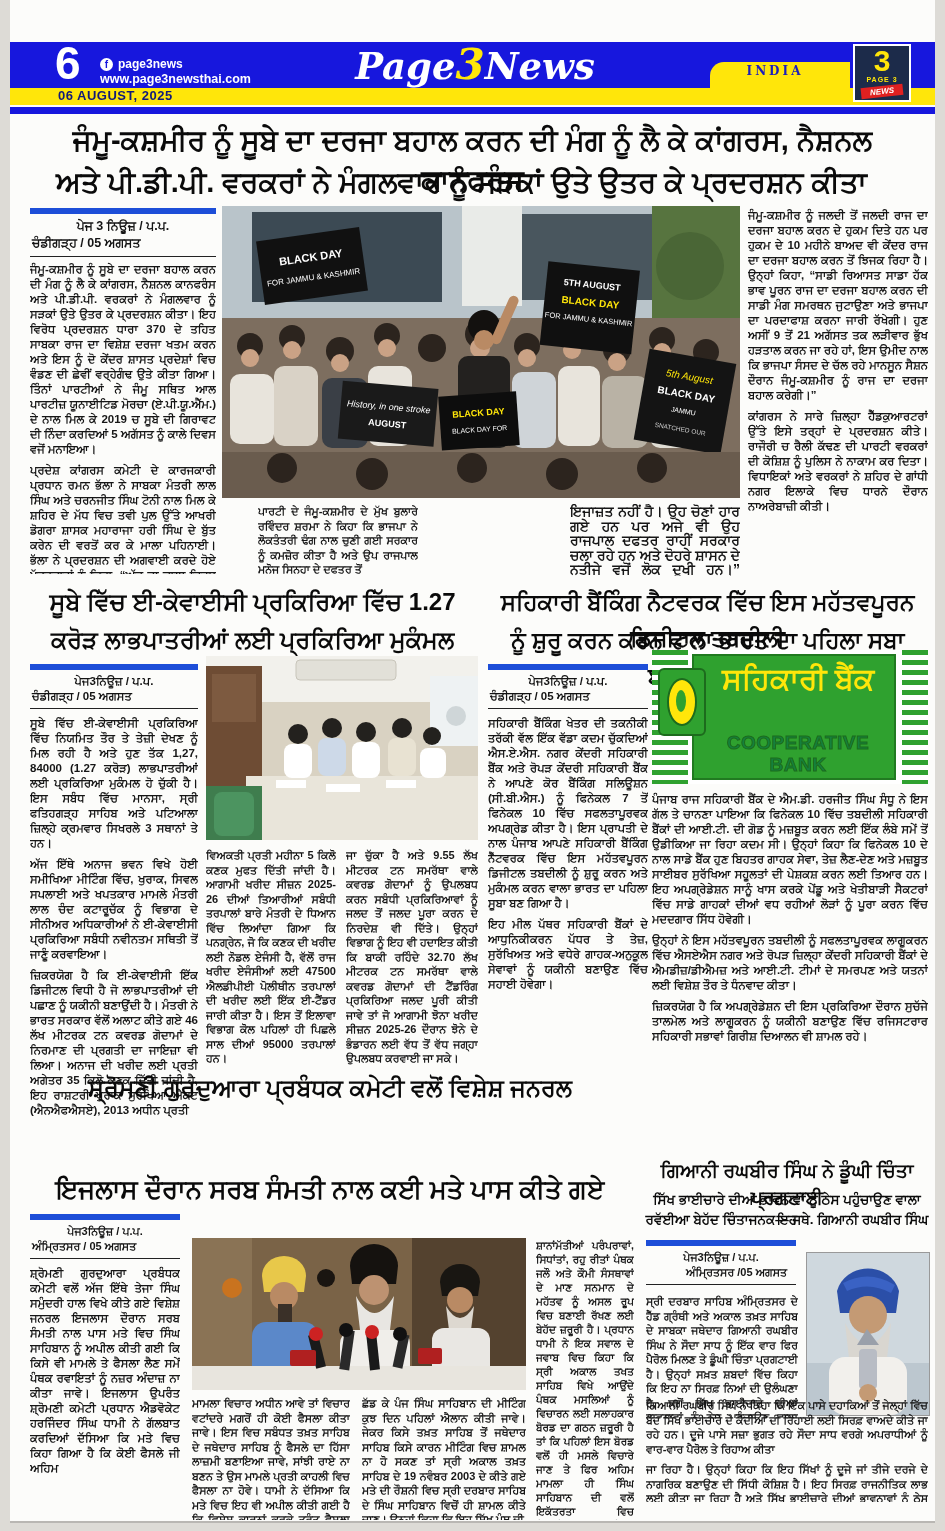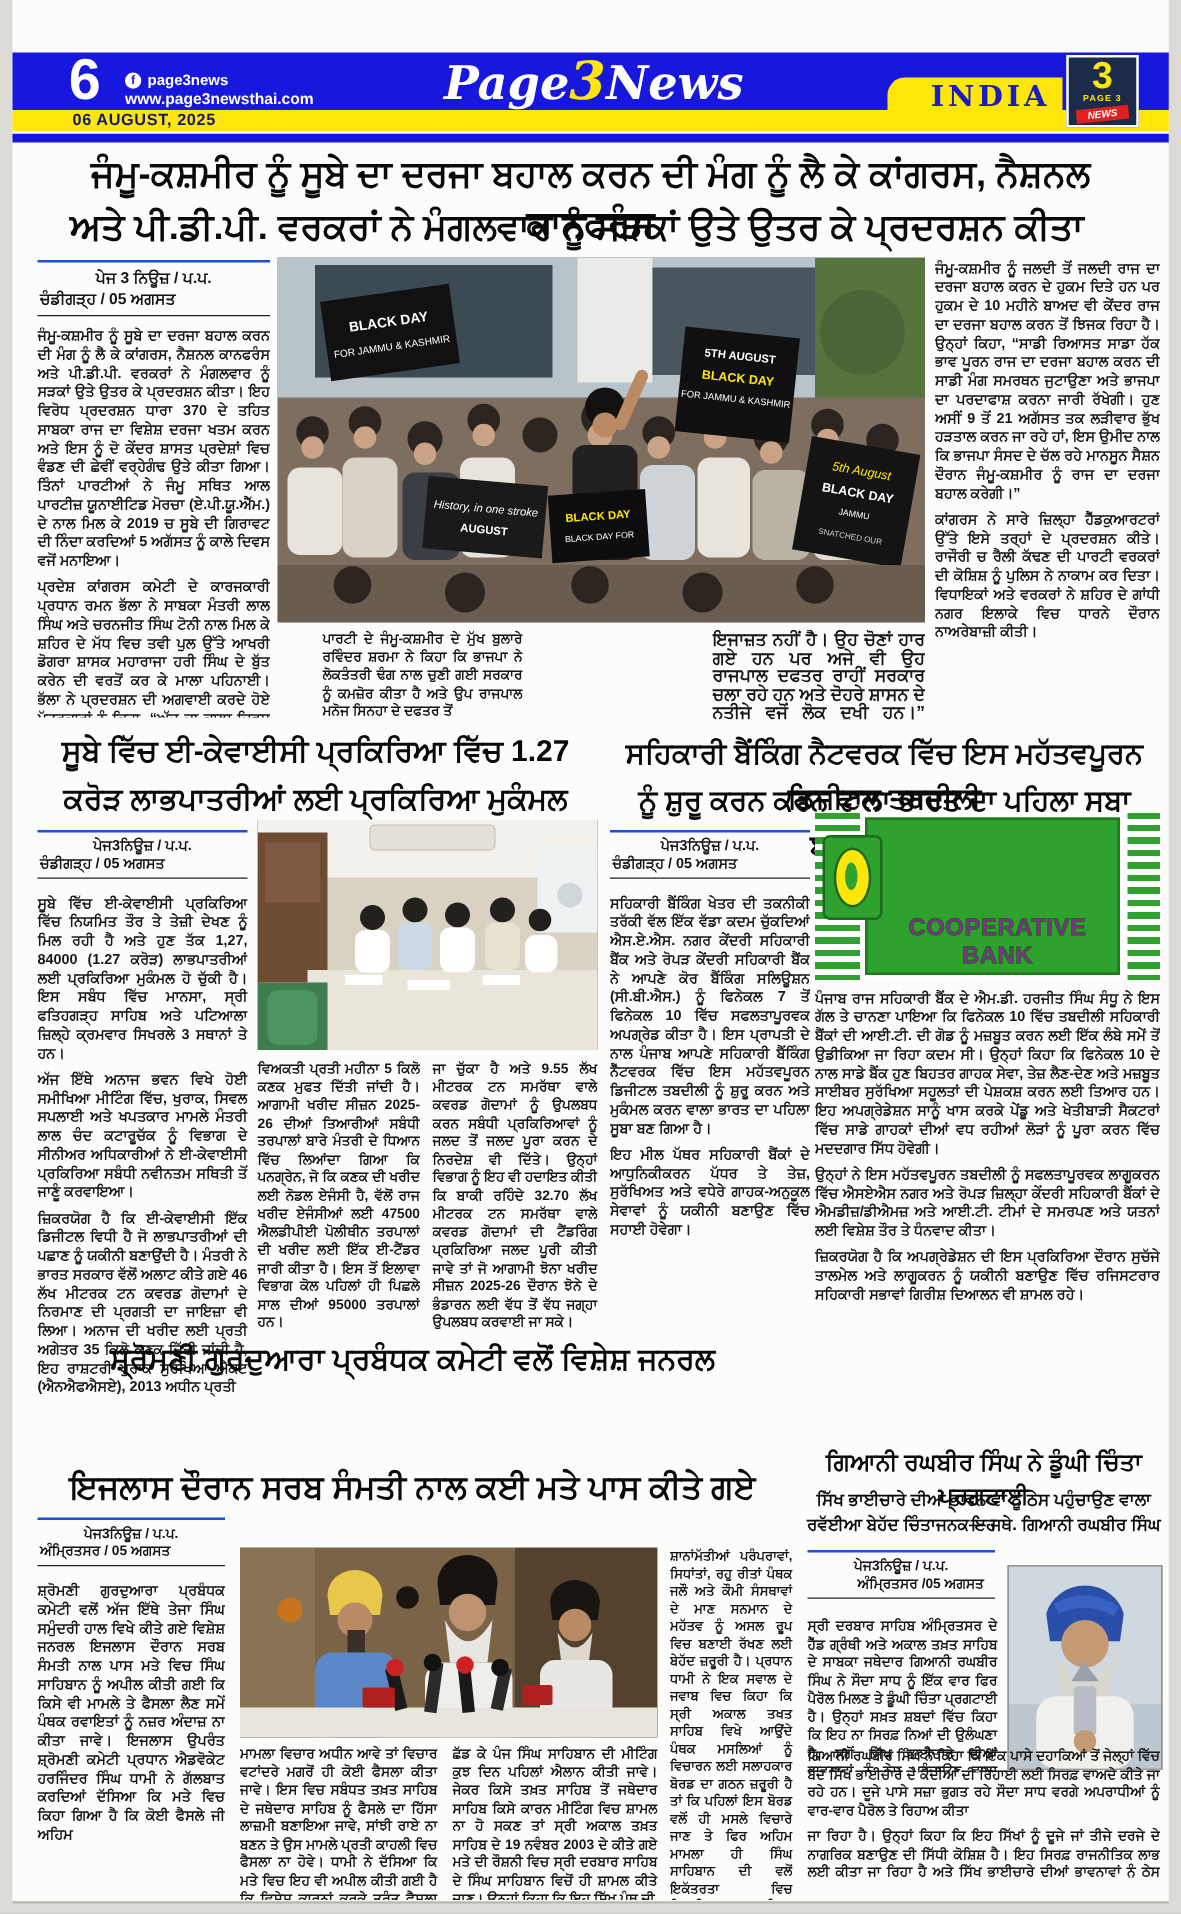--- a/index.html
+++ b/index.html
@@ -3,21 +3,21 @@
 <meta charset="utf-8">
 <style>
   html,body{margin:0;padding:0;background:#b9b7b3;}
   #page{position:relative;width:945px;height:1531px;background:#dddbd6;
         font-family:"Liberation Sans","DejaVu Sans",sans-serif;color:#141414;overflow:hidden;}
   #sheet{position:absolute;left:10px;top:0;width:925px;height:1523px;background:#fcfcfa;}
   .abs{position:absolute;}
   .col{ text-align:justify;font-size:11.5px;line-height:15px;overflow:hidden;color:#161616;font-weight:bold;}
   .col p{margin:0 0 6px 0;text-indent:0;}
   .hl{font-weight:bold;color:#0a0a0a;text-align:center;}
-  .byblock{border-top:2px solid #1d4ed8;}
+  .byblock{border-top:6px solid #1d4ed8;}
   .byline-1{font-weight:bold;font-size:12.5px;text-align:center;padding:5px 0 2px 0;}
   .byline-2{font-weight:bold;font-size:12.5px;text-align:left;padding:0 0 5px 2px;}
   .byline-rule{border-bottom:1.5px solid #222;}
   .photo{overflow:hidden;background:#888;}
   svg text{font-family:"Liberation Sans","DejaVu Sans",sans-serif;}
 </style>
 </head>
 <body>
 
 <div id="page">
@@ -33,21 +33,21 @@
               font-size:10px;font-weight:bold;text-align:center;line-height:13px;">f</div>
   <div class="abs" style="left:108px;top:57px;font-size:12px;font-weight:bold;color:#ffffff;">page3news</div>
   <div class="abs" style="left:90px;top:72px;font-size:12.5px;font-weight:bold;color:#ffffff;">www.page3newsthai.com</div>
 
   <div class="abs" style="left:240px;top:41px;width:450px;text-align:center;font-family:'DejaVu Serif',serif;
               font-weight:bold;font-style:italic;font-size:37px;color:#ffffff;line-height:48px;">
     <span>Page</span><span style="color:#ffe60a;font-size:42px;">3</span><span>News</span>
   </div>
 
   <div class="abs" style="left:700px;top:62px;width:140px;height:26px;background:#ffe60a;border-radius:14px 0 0 0;"></div>
-  <div class="abs" style="left:700px;top:64px;width:130px;text-align:right;font-size:23px;font-weight:bold;
+  <div class="abs" style="left:700px;top:64px;width:130px;text-align:center;font-size:12px;font-weight:bold;
               color:#1a1dbd;letter-spacing:3px;font-family:'DejaVu Serif',serif;">INDIA</div>
 
   <div class="abs" style="left:843px;top:44px;width:58px;height:58px;background:#1c2b4a;border:2px solid #ffffff;box-sizing:border-box;">
     <div style="position:absolute;left:0;top:-2px;width:100%;text-align:center;font-size:30px;font-weight:bold;color:#ffe60a;">3</div>
     <div style="position:absolute;left:0;top:30px;width:100%;text-align:center;font-size:7px;font-weight:bold;color:#ffe60a;letter-spacing:1px;">PAGE 3</div>
     <div style="position:absolute;left:6px;top:40px;width:42px;height:11px;background:#e02020;color:#fff;
                 font-size:8px;font-weight:bold;font-style:italic;text-align:center;line-height:11px;transform:rotate(-6deg);">NEWS</div>
   </div>
 
   <div class="abs" style="left:48px;top:88px;font-size:13px;font-weight:bold;color:#111a7a;letter-spacing:0.5px;">06 AUGUST, 2025</div>
@@ -239,21 +239,22 @@
   <div class="abs photo" style="left:642px;top:650px;width:276px;height:134px;background:#ffffff;">
     <div style="position:absolute;left:0;top:0;width:36px;height:134px;
          background:repeating-linear-gradient(#2fa12f 0 5px,#ffffff 5px 10px);"></div>
     <div style="position:absolute;right:0;top:0;width:26px;height:134px;
          background:repeating-linear-gradient(#2fa12f 0 5px,#ffffff 5px 10px);"></div>
     <div style="position:absolute;left:40px;top:4px;width:204px;height:126px;background:#2fa12f;border:2px solid #217a21;box-sizing:border-box;"></div>
     <div style="position:absolute;left:6px;top:18px;width:44px;height:64px;background:#2fa12f;border-radius:6px;border:2px solid #1d6b1d;">
       <div style="position:absolute;left:7px;top:8px;width:26px;height:44px;border-radius:50%;background:#ffe60a;border:2px solid #1d6b1d;"></div>
       <div style="position:absolute;left:16px;top:20px;width:10px;height:22px;border-radius:50%;background:#2fa12f;"></div>
     </div>
-    <div style="position:absolute;left:48px;top:82px;width:196px;text-align:center;font-size:19px;font-weight:bold;color:#a21caf;
+    <div style="position:absolute;left:48px;top:12px;width:196px;text-align:center;font-size:30px;font-weight:bold;color:#ffe60a;">ਸਹਿਕਾਰੀ ਬੈਂਕ</div>
+    <div style="position:absolute;left:48px;top:82px;width:196px;text-align:center;font-size:19px;font-weight:bold;color:#15803d;
                 -webkit-text-stroke:1px #1d6b1d;letter-spacing:0.5px;">COOPERATIVE BANK</div>
   </div>
 
   <div class="abs col" style="left:642px;top:792px;width:276px;height:328px;">
     <p>ਪੰਜਾਬ ਰਾਜ ਸਹਿਕਾਰੀ ਬੈਂਕ ਦੇ ਐਮ.ਡੀ. ਹਰਜੀਤ ਸਿੰਘ ਸੰਧੂ ਨੇ ਇਸ ਗੱਲ ਤੇ ਚਾਨਣਾ ਪਾਇਆ ਕਿ ਫਿਨੇਕਲ 10 ਵਿੱਚ ਤਬਦੀਲੀ ਸਹਿਕਾਰੀ ਬੈਂਕਾਂ ਦੀ ਆਈ.ਟੀ. ਦੀ ਗੋਡ ਨੂੰ ਮਜ਼ਬੂਤ ਕਰਨ ਲਈ ਇੱਕ ਲੰਬੇ ਸਮੇਂ ਤੋਂ ਉਡੀਕਿਆ ਜਾ ਰਿਹਾ ਕਦਮ ਸੀ। ਉਨ੍ਹਾਂ ਕਿਹਾ ਕਿ ਫਿਨੇਕਲ 10 ਦੇ ਨਾਲ ਸਾਡੇ ਬੈਂਕ ਹੁਣ ਬਿਹਤਰ ਗਾਹਕ ਸੇਵਾ, ਤੇਜ਼ ਲੈਣ-ਦੇਣ ਅਤੇ ਮਜ਼ਬੂਤ ਸਾਈਬਰ ਸੁਰੱਖਿਆ ਸਹੂਲਤਾਂ ਦੀ ਪੇਸ਼ਕਸ਼ ਕਰਨ ਲਈ ਤਿਆਰ ਹਨ। ਇਹ ਅਪਗ੍ਰੇਡੇਸ਼ਨ ਸਾਨੂੰ ਖਾਸ ਕਰਕੇ ਪੇਂਡੂ ਅਤੇ ਖੇਤੀਬਾੜੀ ਸੈਕਟਰਾਂ ਵਿੱਚ ਸਾਡੇ ਗਾਹਕਾਂ ਦੀਆਂ ਵਧ ਰਹੀਆਂ ਲੋੜਾਂ ਨੂੰ ਪੂਰਾ ਕਰਨ ਵਿੱਚ ਮਦਦਗਾਰ ਸਿੱਧ ਹੋਵੇਗੀ।</p>
     <p>ਉਨ੍ਹਾਂ ਨੇ ਇਸ ਮਹੱਤਵਪੂਰਨ ਤਬਦੀਲੀ ਨੂੰ ਸਫਲਤਾਪੂਰਵਕ ਲਾਗੂਕਰਨ ਵਿੱਚ ਐਸਏਐਸ ਨਗਰ ਅਤੇ ਰੋਪੜ ਜ਼ਿਲ੍ਹਾ ਕੇਂਦਰੀ ਸਹਿਕਾਰੀ ਬੈਂਕਾਂ ਦੇ ਐਮਡੀਜ਼/ਡੀਐਮਜ਼ ਅਤੇ ਆਈ.ਟੀ. ਟੀਮਾਂ ਦੇ ਸਮਰਪਣ ਅਤੇ ਯਤਨਾਂ ਲਈ ਵਿਸ਼ੇਸ਼ ਤੌਰ ਤੇ ਧੰਨਵਾਦ ਕੀਤਾ।</p>
     <p>ਜ਼ਿਕਰਯੋਗ ਹੈ ਕਿ ਅਪਗ੍ਰੇਡੇਸ਼ਨ ਦੀ ਇਸ ਪ੍ਰਕਿਰਿਆ ਦੌਰਾਨ ਸੁਚੱਜੇ ਤਾਲਮੇਲ ਅਤੇ ਲਾਗੂਕਰਨ ਨੂੰ ਯਕੀਨੀ ਬਣਾਉਣ ਵਿੱਚ ਰਜਿਸਟਰਾਰ ਸਹਿਕਾਰੀ ਸਭਾਵਾਂ ਗਿਰੀਸ਼ ਦਿਆਲਨ ਵੀ ਸ਼ਾਮਲ ਰਹੇ।</p>
   </div>
 
   <div class="abs hl" style="left:20px;top:1069px;width:600px;font-size:24px;line-height:38px;">ਸ਼੍ਰੋਮਣੀ ਗੁਰਦੁਆਰਾ ਪ੍ਰਬੰਧਕ ਕਮੇਟੀ ਵਲੋਂ ਵਿਸ਼ੇਸ਼ ਜਨਰਲ</div>

